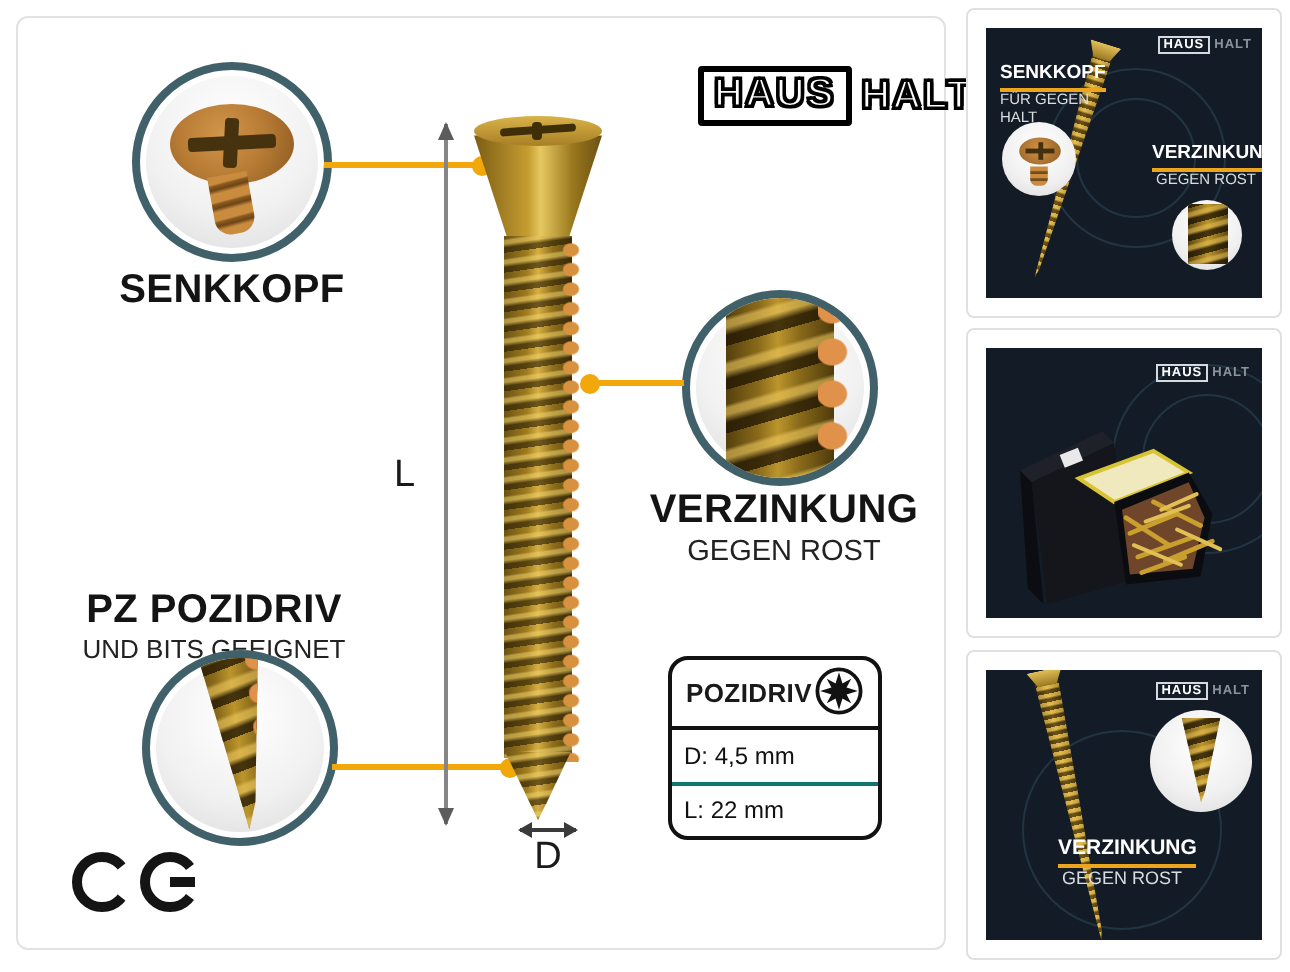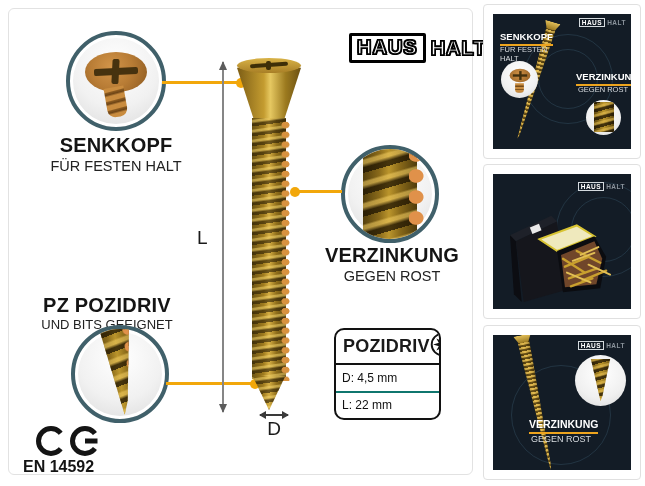--- a/index.html
+++ b/index.html
@@ -119,21 +119,21 @@
   
   .ce { position:absolute; left:26px; top:415px; }
   .en { position:absolute; left:14px; top:449px; font-size:16px; font-weight:700; color:#141414; }
 
   
   .spec { position:absolute; left:325px; top:319px; width:107px; height:92px;
       border:2.5px solid #121212; border-radius:10px; background:#fff; overflow:hidden;
       display:flex; flex-direction:column; }
   .spec-head { flex:0 0 35px; border-bottom:2px solid #121212; display:flex;
       align-items:center; justify-content:space-between; padding:0 7px;
-      font-weight:700; font-size:18px; letter-spacing:.2px; }
+      font-weight:700; font-size:13px; letter-spacing:.2px; }
   .spec-row { flex:1; border-bottom:2px solid #0f766e; font-size:12px; color:#111;
       display:flex; align-items:center; padding:0 6px; white-space:nowrap; }
   .spec-row:last-child { border-bottom:none; }
 
   
   .card { position:absolute; left:483px; width:158px; height:155px; background:#fff;
       border:1px solid #e0e0e0; border-radius:4px; padding:9px; cursor:pointer; }
   .card1 { top:4px; } .card2 { top:164px; } .card3 { top:325px; }
   .thumb { position:relative; width:100%; height:100%; background:#131c26; overflow:hidden; }
   .deco-ring { position:absolute; border:1px solid rgba(96,150,180,.20); border-radius:50%; }
@@ -186,21 +186,20 @@
       <span class="hollow lg-haus">HAUS</span>
       <span class="hollow lg-halt">HALT</span>
     </div>
 
     <div class="ring ring1">
       <div class="hv-cap"></div>
       <div class="hv-shank"></div>
     </div>
     <div class="callout c1">
       <div class="co-title">SENKKOPF</div>
-      <div class="co-sub">FÜR FESTEN HALT</div>
     </div>
     <div class="conn conn1">
         <i class="dot dot-r"></i>
       </div>
 
     <div class="ring ring2">
       <div class="thread-big"></div>
     </div>
     <div class="callout c2">
       <div class="co-title">VERZINKUNG</div>
@@ -235,21 +234,20 @@
 
     <div class="ce" aria-label="CE">
       <svg width="68" height="34" viewBox="0 0 68 34">
         <circle cx="16" cy="17" r="12.5" fill="none" stroke="#141414" stroke-width="5"></circle>
         <polygon points="16,17 33,3.5 33,30.5" fill="#ffffff"></polygon>
         <circle cx="50" cy="17" r="12.5" fill="none" stroke="#141414" stroke-width="5"></circle>
         <polygon points="50,17 68,3.5 68,30.5" fill="#ffffff"></polygon>
         <rect x="50" y="14.5" width="12.5" height="5" fill="#141414"></rect>
       </svg>
     </div>
-    <div class="en">EN 14592</div>
 
     <div class="spec">
       <div class="spec-head">
         <span>POZIDRIV</span>
         <span>
           <svg width="25" height="25" viewBox="-12.5 -12.5 25 25">
             <circle r="10.8" fill="none" stroke="#121212" stroke-width="1.9"></circle>
             <polygon points="0,-9.4 2.2,-2.2 9.4,0 2.2,2.2 0,9.4 -2.2,2.2 -9.4,0 -2.2,-2.2" fill="#121212"></polygon>
             <polygon points="0,-9.4 2.2,-2.2 9.4,0 2.2,2.2 0,9.4 -2.2,2.2 -9.4,0 -2.2,-2.2" fill="#121212" transform="rotate(45) scale(0.92)"></polygon>
           </svg>
@@ -269,21 +267,21 @@
         <span class="lg-halt">HALT</span>
       </div>
       <div class="tscrew" style="left:52px;top:8px;width:16px;height:122px;transform:rotate(17deg);transform-origin:50% 0;">
         <div class="ts-head"></div>
           <div class="ts-body"></div>
       </div>
       <div style="position:absolute;left:7px;top:17px;font-size:9.5px;">
         <span class="tt">SENKKOPF</span>
       </div>
       <div class="tsub" style="position:absolute;left:7px;top:31px;font-size:7.5px;line-height:9px;">
-        <div>FÜR FESTEN</div>
+        <div>FÜR GEGEN</div>
         <div>HALT</div>
       </div>
       <div class="tcircle" style="left:8px;top:47px;width:37px;height:37px;">
         <div class="mhead" style="transform:scale(.8);margin-top:6px;"></div>
         <div class="mshank" style="transform:scale(.8);"></div>
       </div>
       <div style="position:absolute;left:83px;top:57px;font-size:9.5px;">
         <span class="tt">VERZINKUNG</span>
       </div>
       <div class="tsub" style="position:absolute;left:85px;top:71px;font-size:7.5px;">

